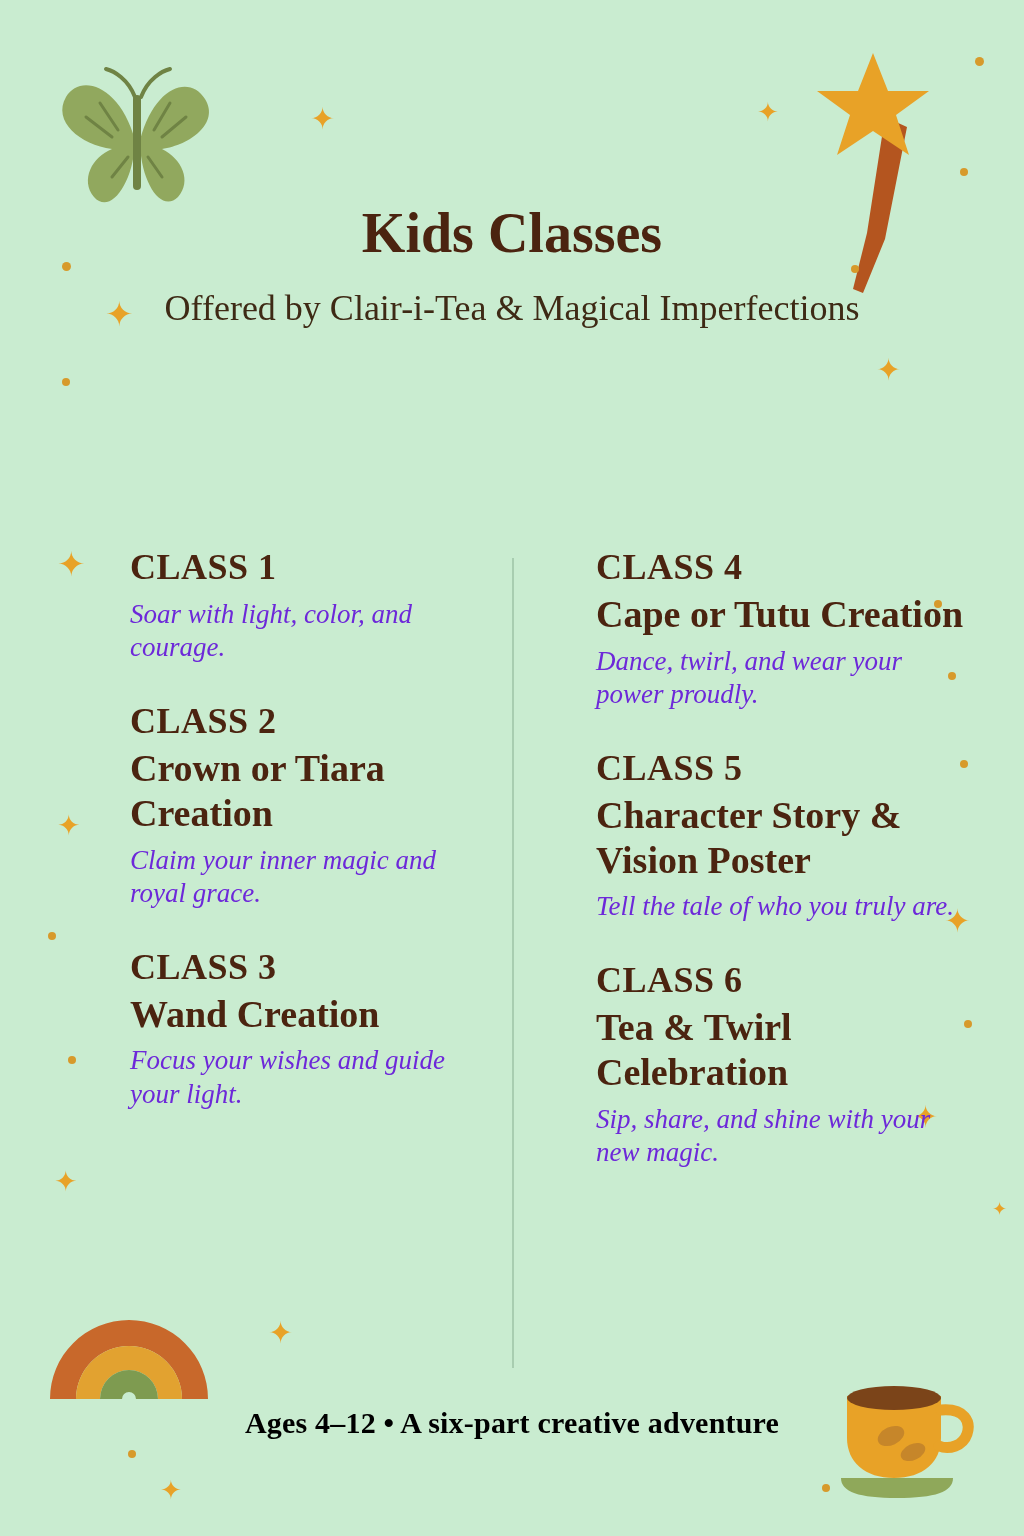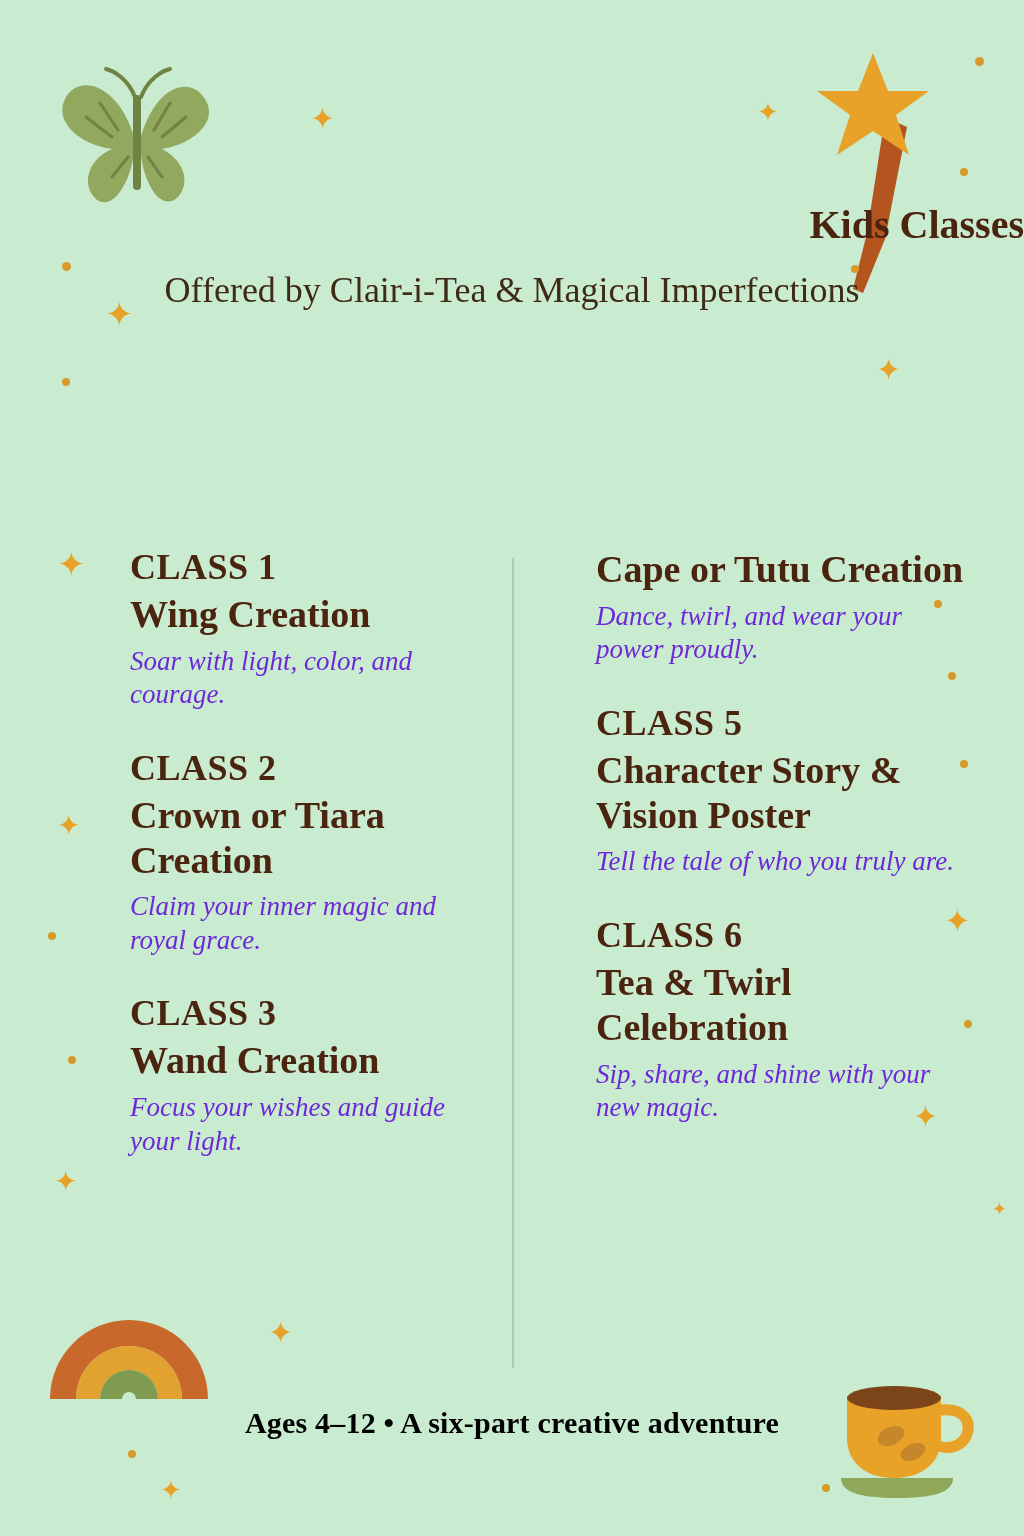--- a/index.html
+++ b/index.html
@@ -44,26 +44,25 @@
   }
   .title {
     font-size: 68px;
     font-weight: bold;
     line-height: 1.08;
     letter-spacing: -0.5px;
     color: #4b2410;
     margin: 0;
   }
   .subtitle {
-    font-size: 40px;
+    font-size: 56px;
     font-weight: bold;
     color: #4b2410;
     margin: 8px 0 0 0;
     line-height: 1.1;
-    text-align: right;
   }
   .offered {
     font-size: 36px;
     color: #3e2a15;
     margin: 22px 0 0 0;
   }
 
   
   .columns {
     position: absolute;
@@ -218,41 +217,41 @@
     <div class="offered">Offered by Clair-i-Tea &amp; Magical Imperfections</div>
   </div>
 
   <div class="divider"></div>
 
   <div class="columns">
     <div class="col col-left">
 
       <div class="class-block">
         <div class="class-num">CLASS 1</div>
-        <div class="class-name">Wing Creation</div>
         <div class="class-desc">Soar with light, color, and courage.</div>
       </div>
 
       <div class="class-block">
         <div class="class-num">CLASS 2</div>
         <div class="class-name">Crown or Tiara Creation</div>
         <div class="class-desc">Claim your inner magic and royal grace.</div>
       </div>
 
       <div class="class-block">
         <div class="class-num">CLASS 3</div>
         <div class="class-name">Wand Creation</div>
         <div class="class-desc">Focus your wishes and guide your light.</div>
       </div>
 
     </div>
 
     <div class="col col-right">
 
       <div class="class-block">
+        <div class="class-num">CLASS 4</div>
         <div class="class-name">Cape or Tutu Creation</div>
         <div class="class-desc">Dance, twirl, and wear your power proudly.</div>
       </div>
 
       <div class="class-block">
         <div class="class-num">CLASS 5</div>
         <div class="class-name">Character Story &amp; Vision Poster</div>
         <div class="class-desc">Tell the tale of who you truly are.</div>
       </div>
 

